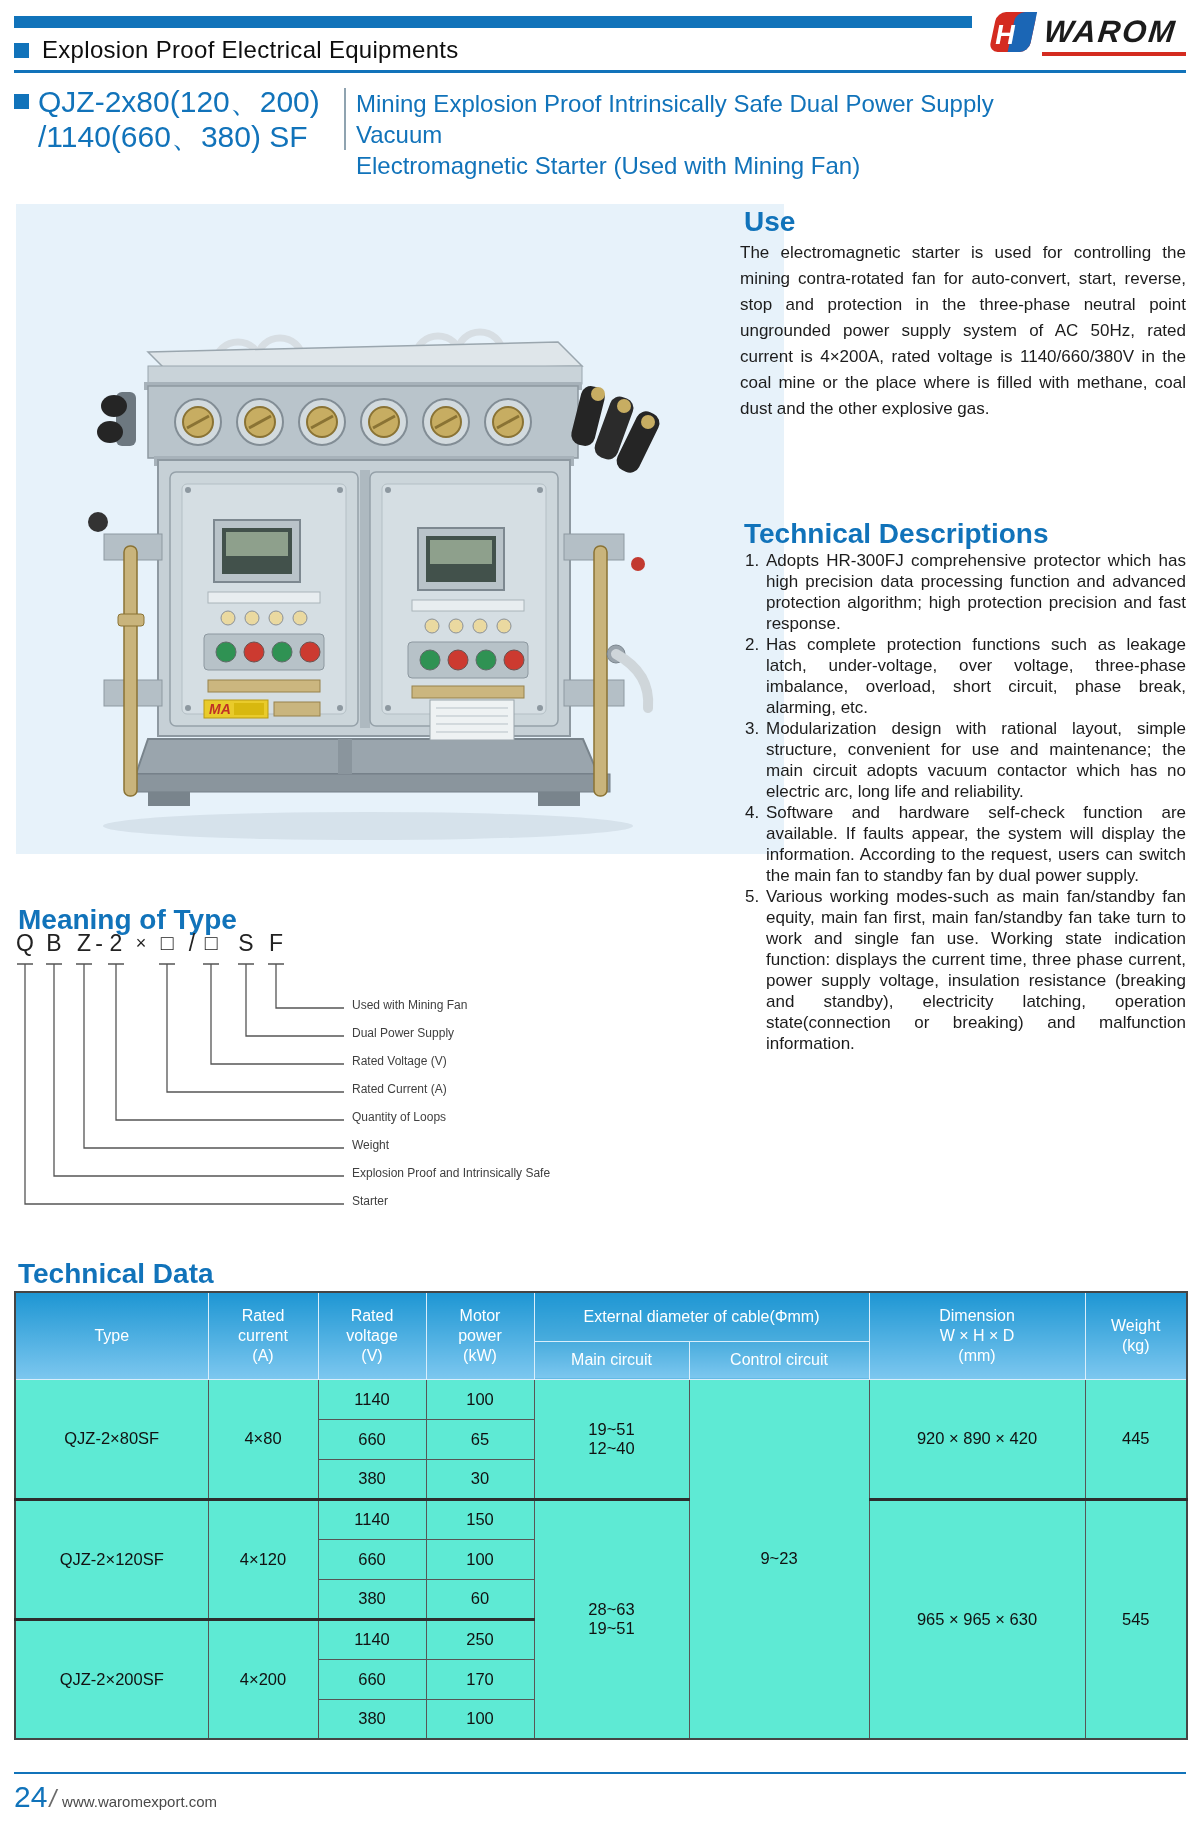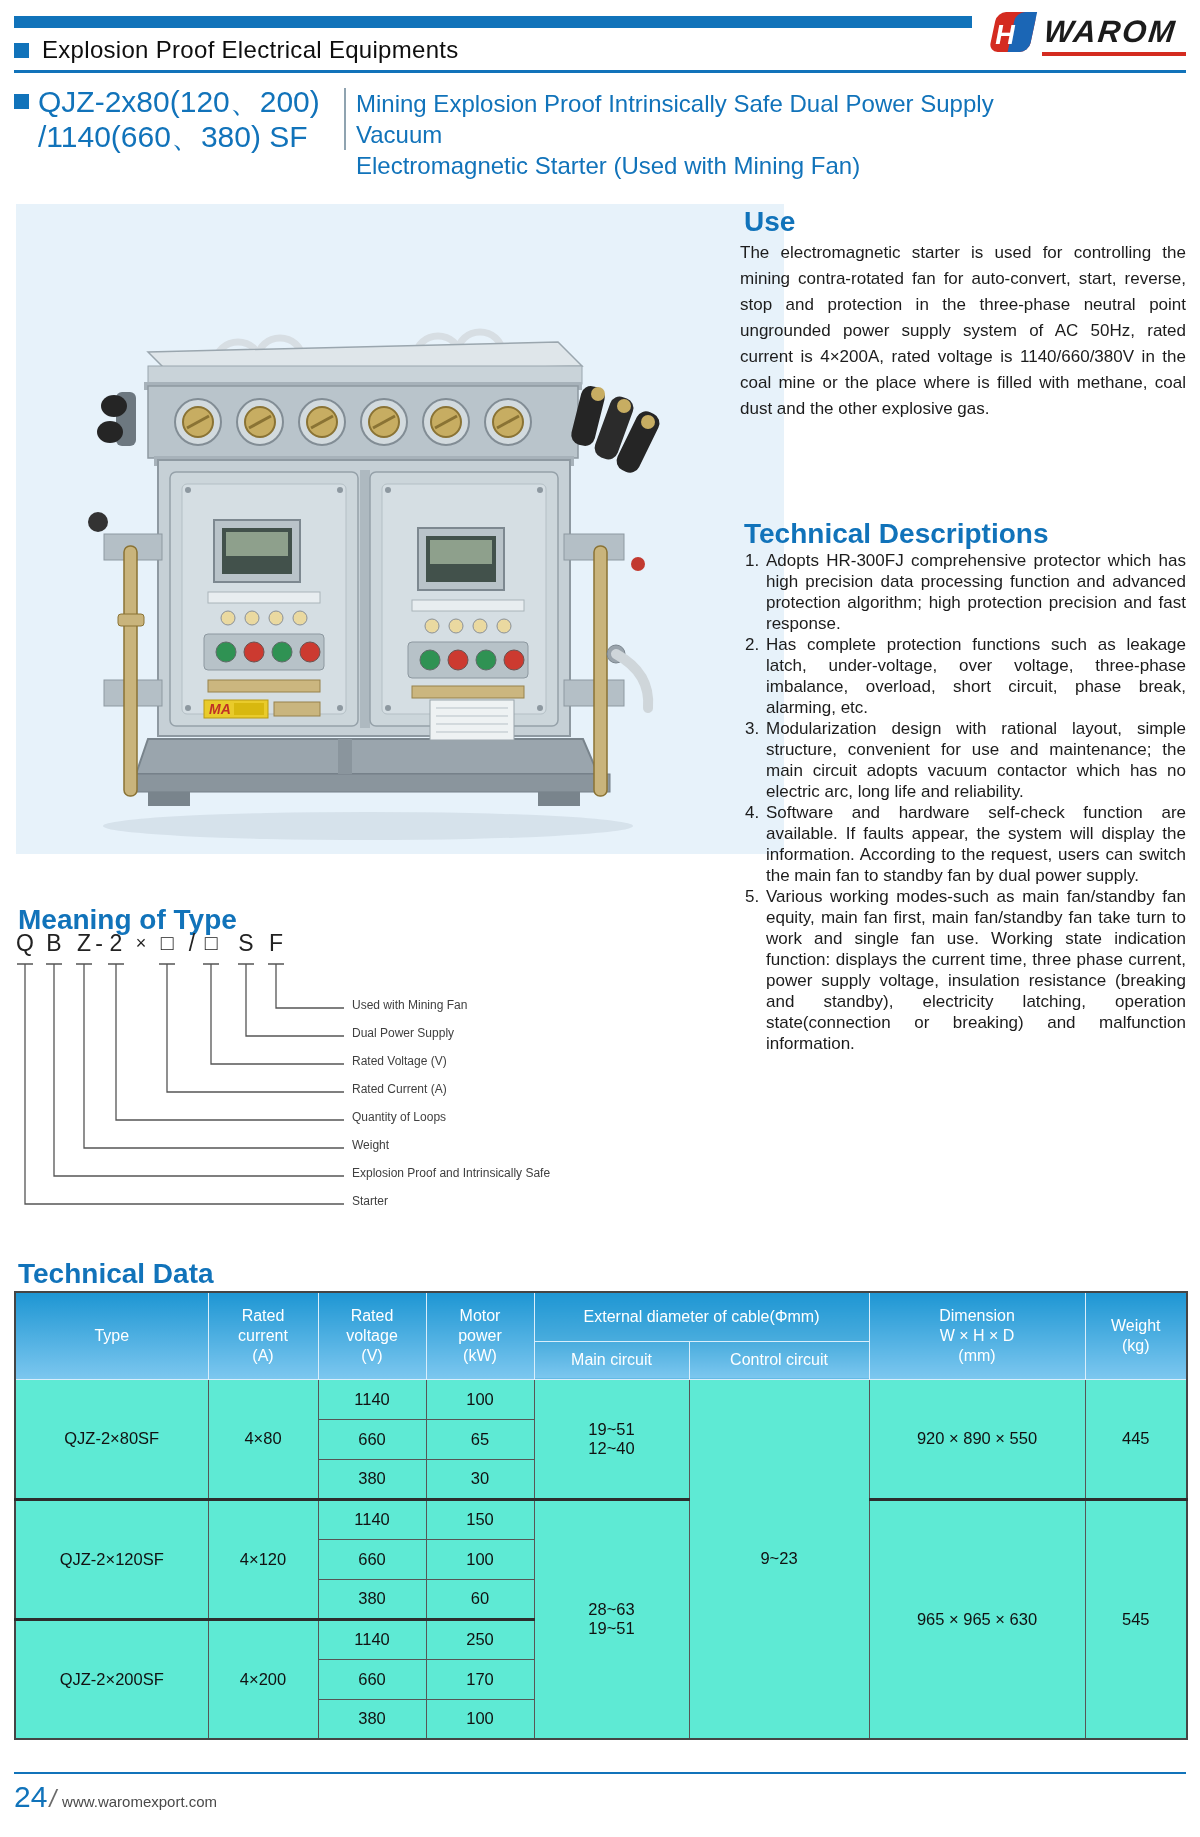--- a/index.html
+++ b/index.html
@@ -370,21 +370,21 @@
     </thead>
     <tbody>
       <tr>
         <td rowspan="3">QJZ-2×80SF</td>
         <td rowspan="3">4×80</td>
         <td>1140</td>
         <td>100</td>
         <td rowspan="3" class="pre">19~51
 12~40</td>
         <td rowspan="9">9~23</td>
-        <td rowspan="3">920 × 890 × 550</td>
+        <td rowspan="3">920 × 890 × 420</td>
         <td rowspan="3">445</td>
       </tr>
       <tr>
         <td>660</td>
         <td>65</td>
       </tr>
       <tr>
         <td>380</td>
         <td>30</td>
       </tr>

